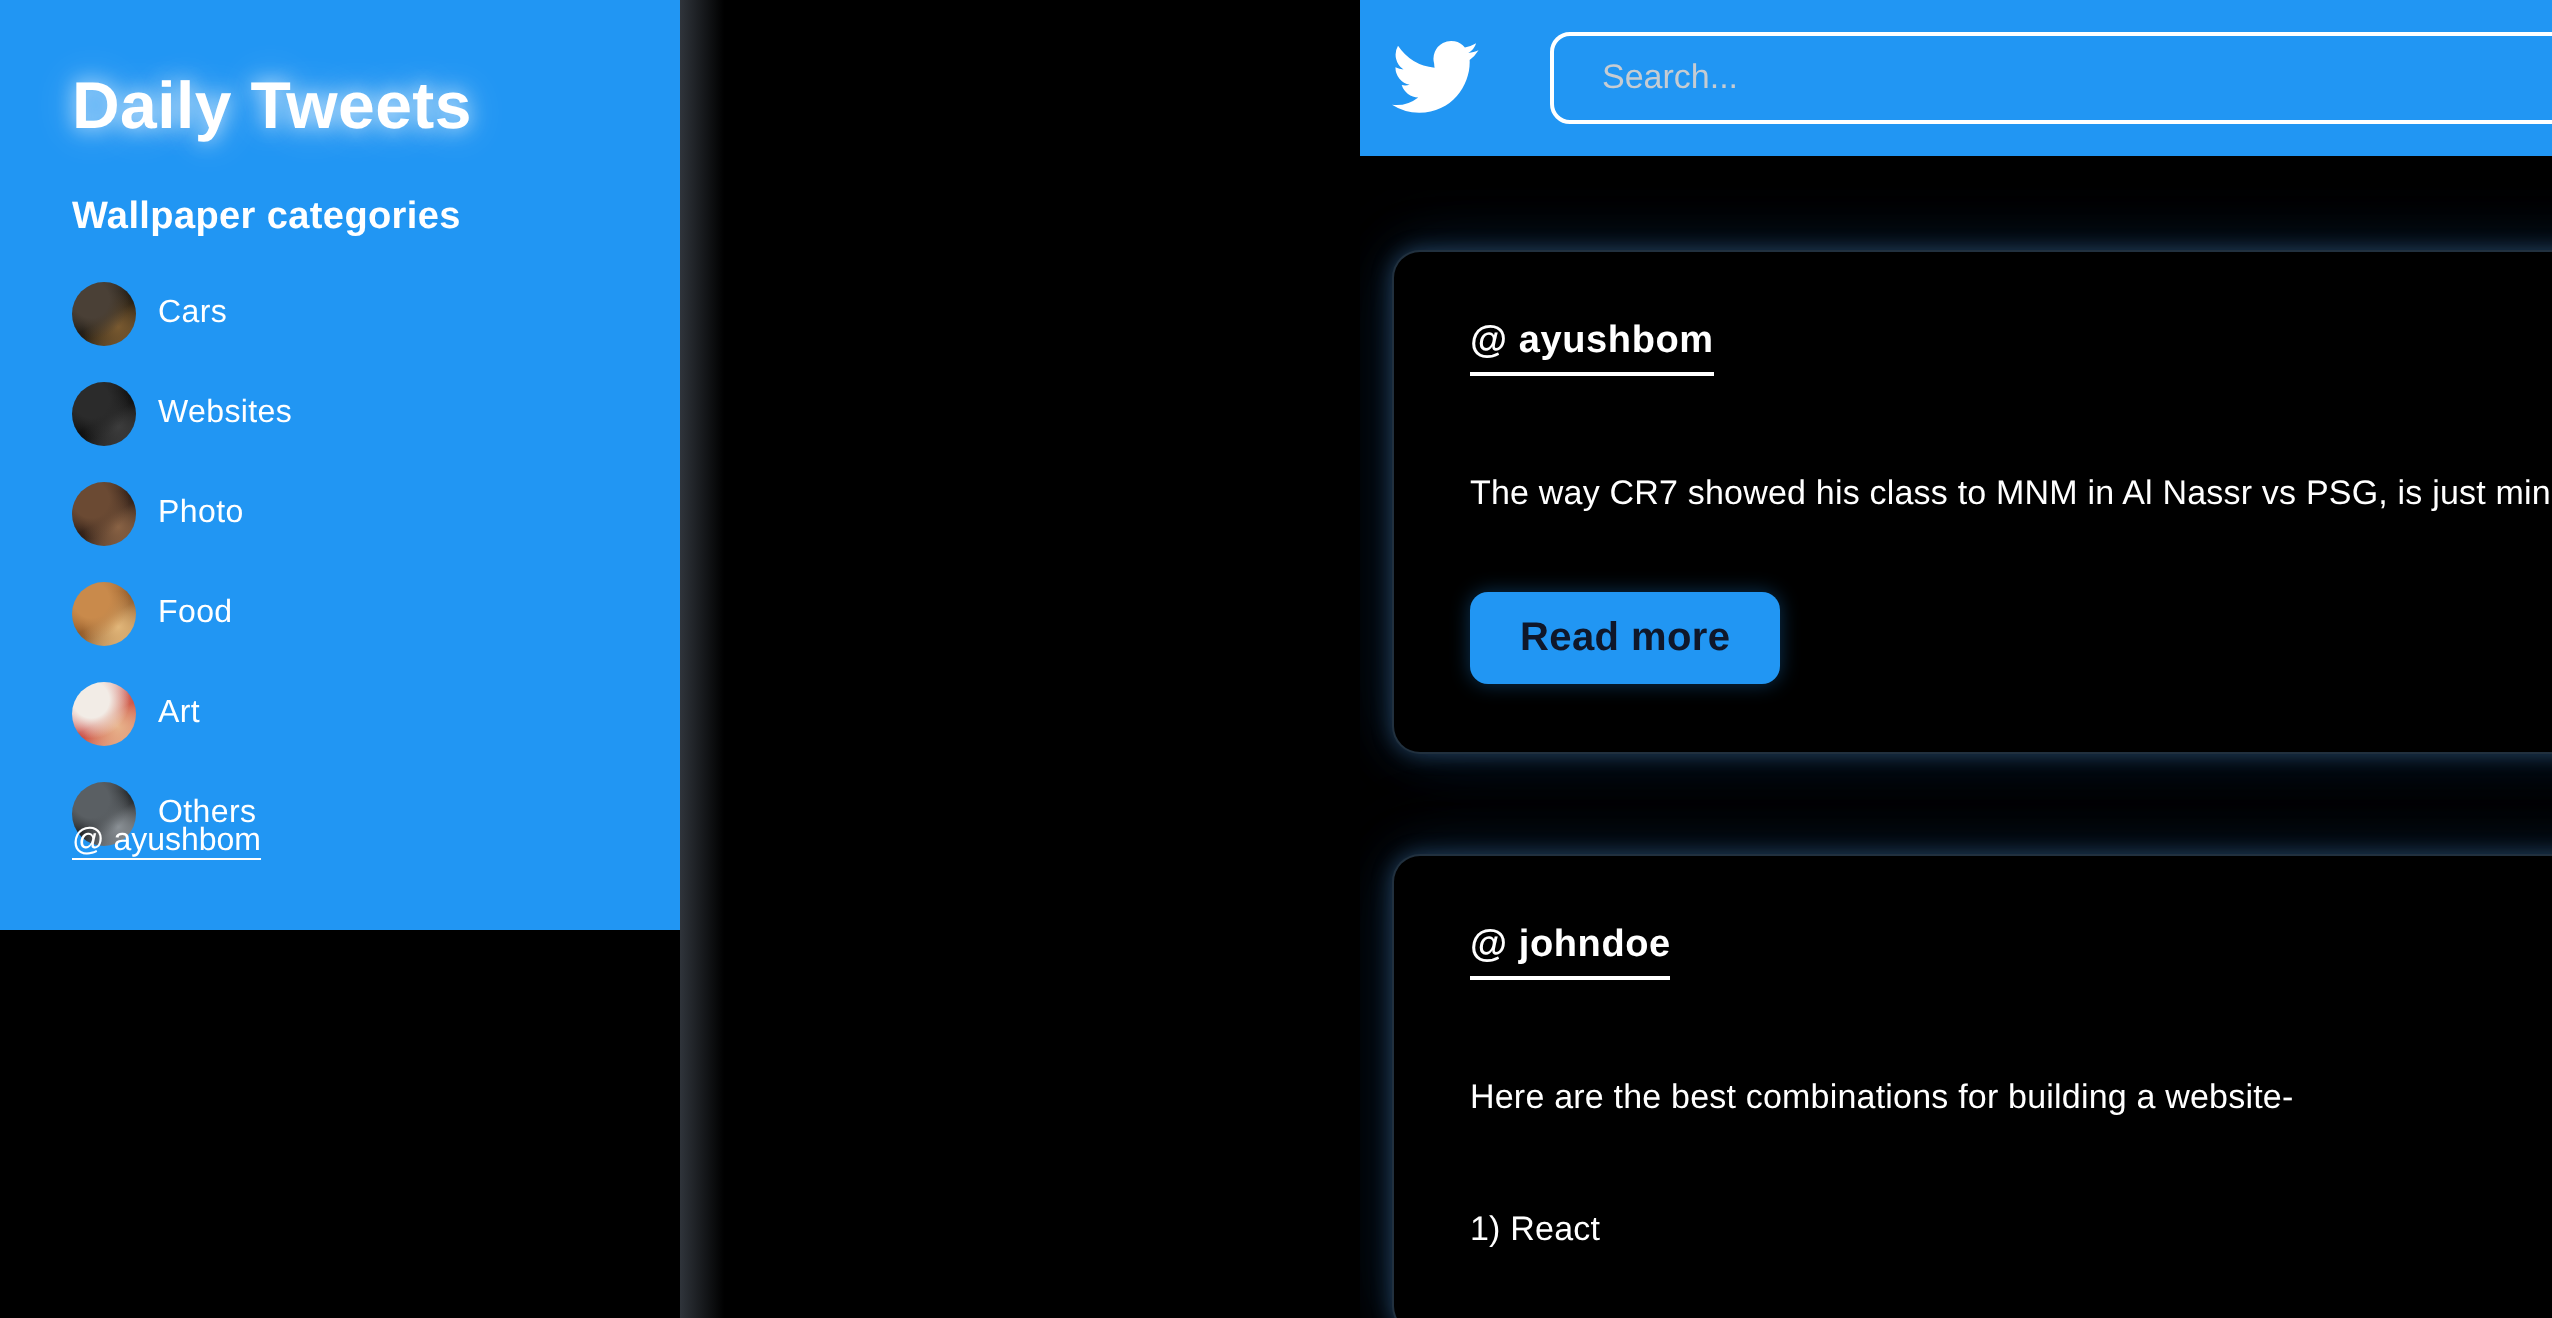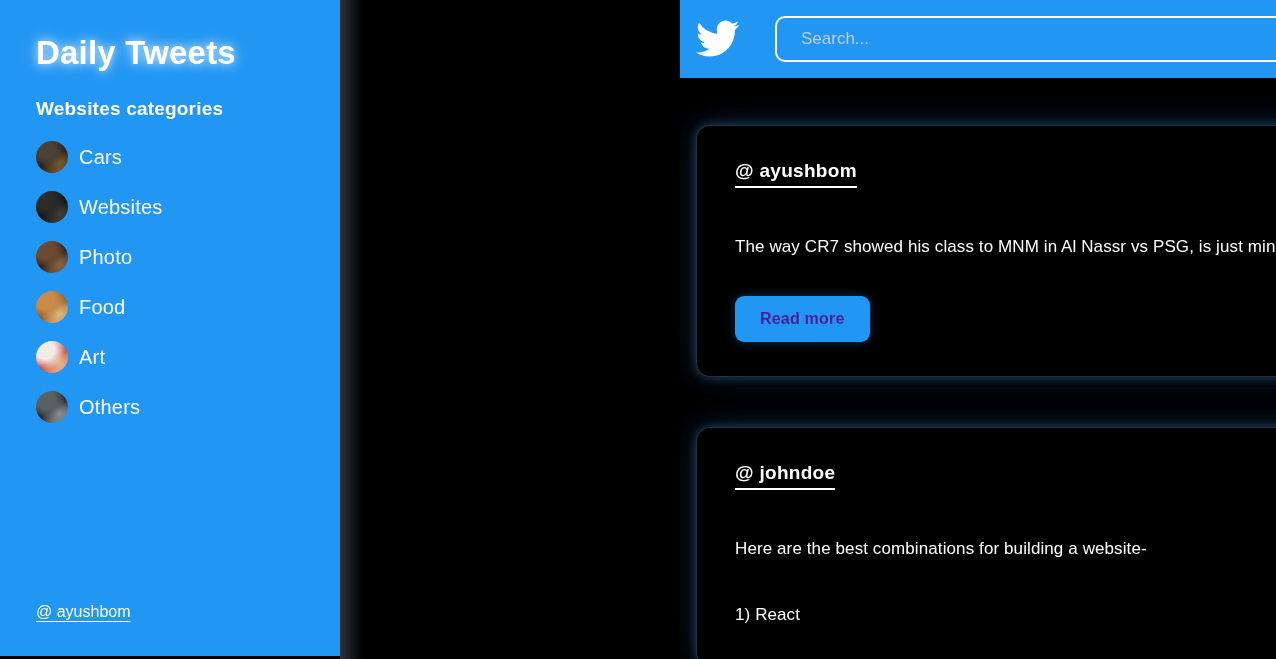--- a/index.html
+++ b/index.html
@@ -17,21 +17,21 @@
     width: 1276px;
     height: 659px;
     background: #000000;
     display: flex;
     overflow: hidden;
   }
 
   
   #sidebar {
     width: 340px;
-    height: 656px;
+    height: 465px;
     background: #2196f3;
     flex: 0 0 340px;
     position: relative;
     z-index: 5;
     padding: 0;
   }
 
   .brand {
     font-size: 33px;
     font-weight: bold;
@@ -73,21 +73,21 @@
     height: 32px;
     border-radius: 50%;
     flex: 0 0 32px;
     background-size: cover;
     background-position: center;
     overflow: hidden;
   }
 
   .cat-label {
     margin-left: 11px;
-    font-size: 20px;
+    font-size: 16px;
     color: #ffffff;
     letter-spacing: 0.2px;
   }
 
   .sidebar-user {
     position: absolute;
     left: 36px;
     bottom: 35px;
     font-size: 16px;
     color: #ffffff;
@@ -207,43 +207,43 @@
 
   .tweet-actions {
     margin-top: 33px;
     display: flex;
     align-items: center;
     justify-content: space-between;
   }
 
   .read-more-btn {
     background: #2196f3;
-    color: #4c1d95;
-    font-size: 16px;
+    color: #0f172a;
+    font-size: 20px;
     font-weight: bold;
     font-family: "Liberation Sans", sans-serif;
     border: none;
     border-radius: 9px;
     height: 46px;
     padding: 0 25px;
     cursor: pointer;
     box-shadow: 0 0 10px rgba(33,150,243,0.35);
     letter-spacing: 0.2px;
   }
 </style>
 </head>
 <body>
 
 <div id="app">
 
   <aside id="sidebar">
     <div class="brand">Daily Tweets</div>
 
 
-    <div class="nav-section-title">Websites categories</div>
+    <div class="nav-section-title">Wallpaper categories</div>
 
     <ul class="cat-list" id="cat-list">
         <li class="cat-item">
           <span class="cat-thumb" style="background: radial-gradient(circle at 30% 28%, rgb(74, 64, 54) 0%, rgb(74, 64, 54) 28%, transparent 60%), radial-gradient(circle at 72% 70%, rgb(122, 90, 48) 0%, transparent 55%), linear-gradient(150deg, rgb(74, 64, 54) 0%, rgb(25, 21, 15) 55%, rgb(122, 90, 48) 100%);"></span>
           <span class="cat-label">Cars</span>
         </li>
         <li class="cat-item">
           <span class="cat-thumb" style="background: radial-gradient(circle at 30% 28%, rgb(43, 43, 43) 0%, rgb(43, 43, 43) 28%, transparent 60%), radial-gradient(circle at 72% 70%, rgb(61, 61, 61) 0%, transparent 55%), linear-gradient(150deg, rgb(43, 43, 43) 0%, rgb(10, 10, 10) 55%, rgb(61, 61, 61) 100%);"></span>
           <span class="cat-label">Websites</span>
         </li>

